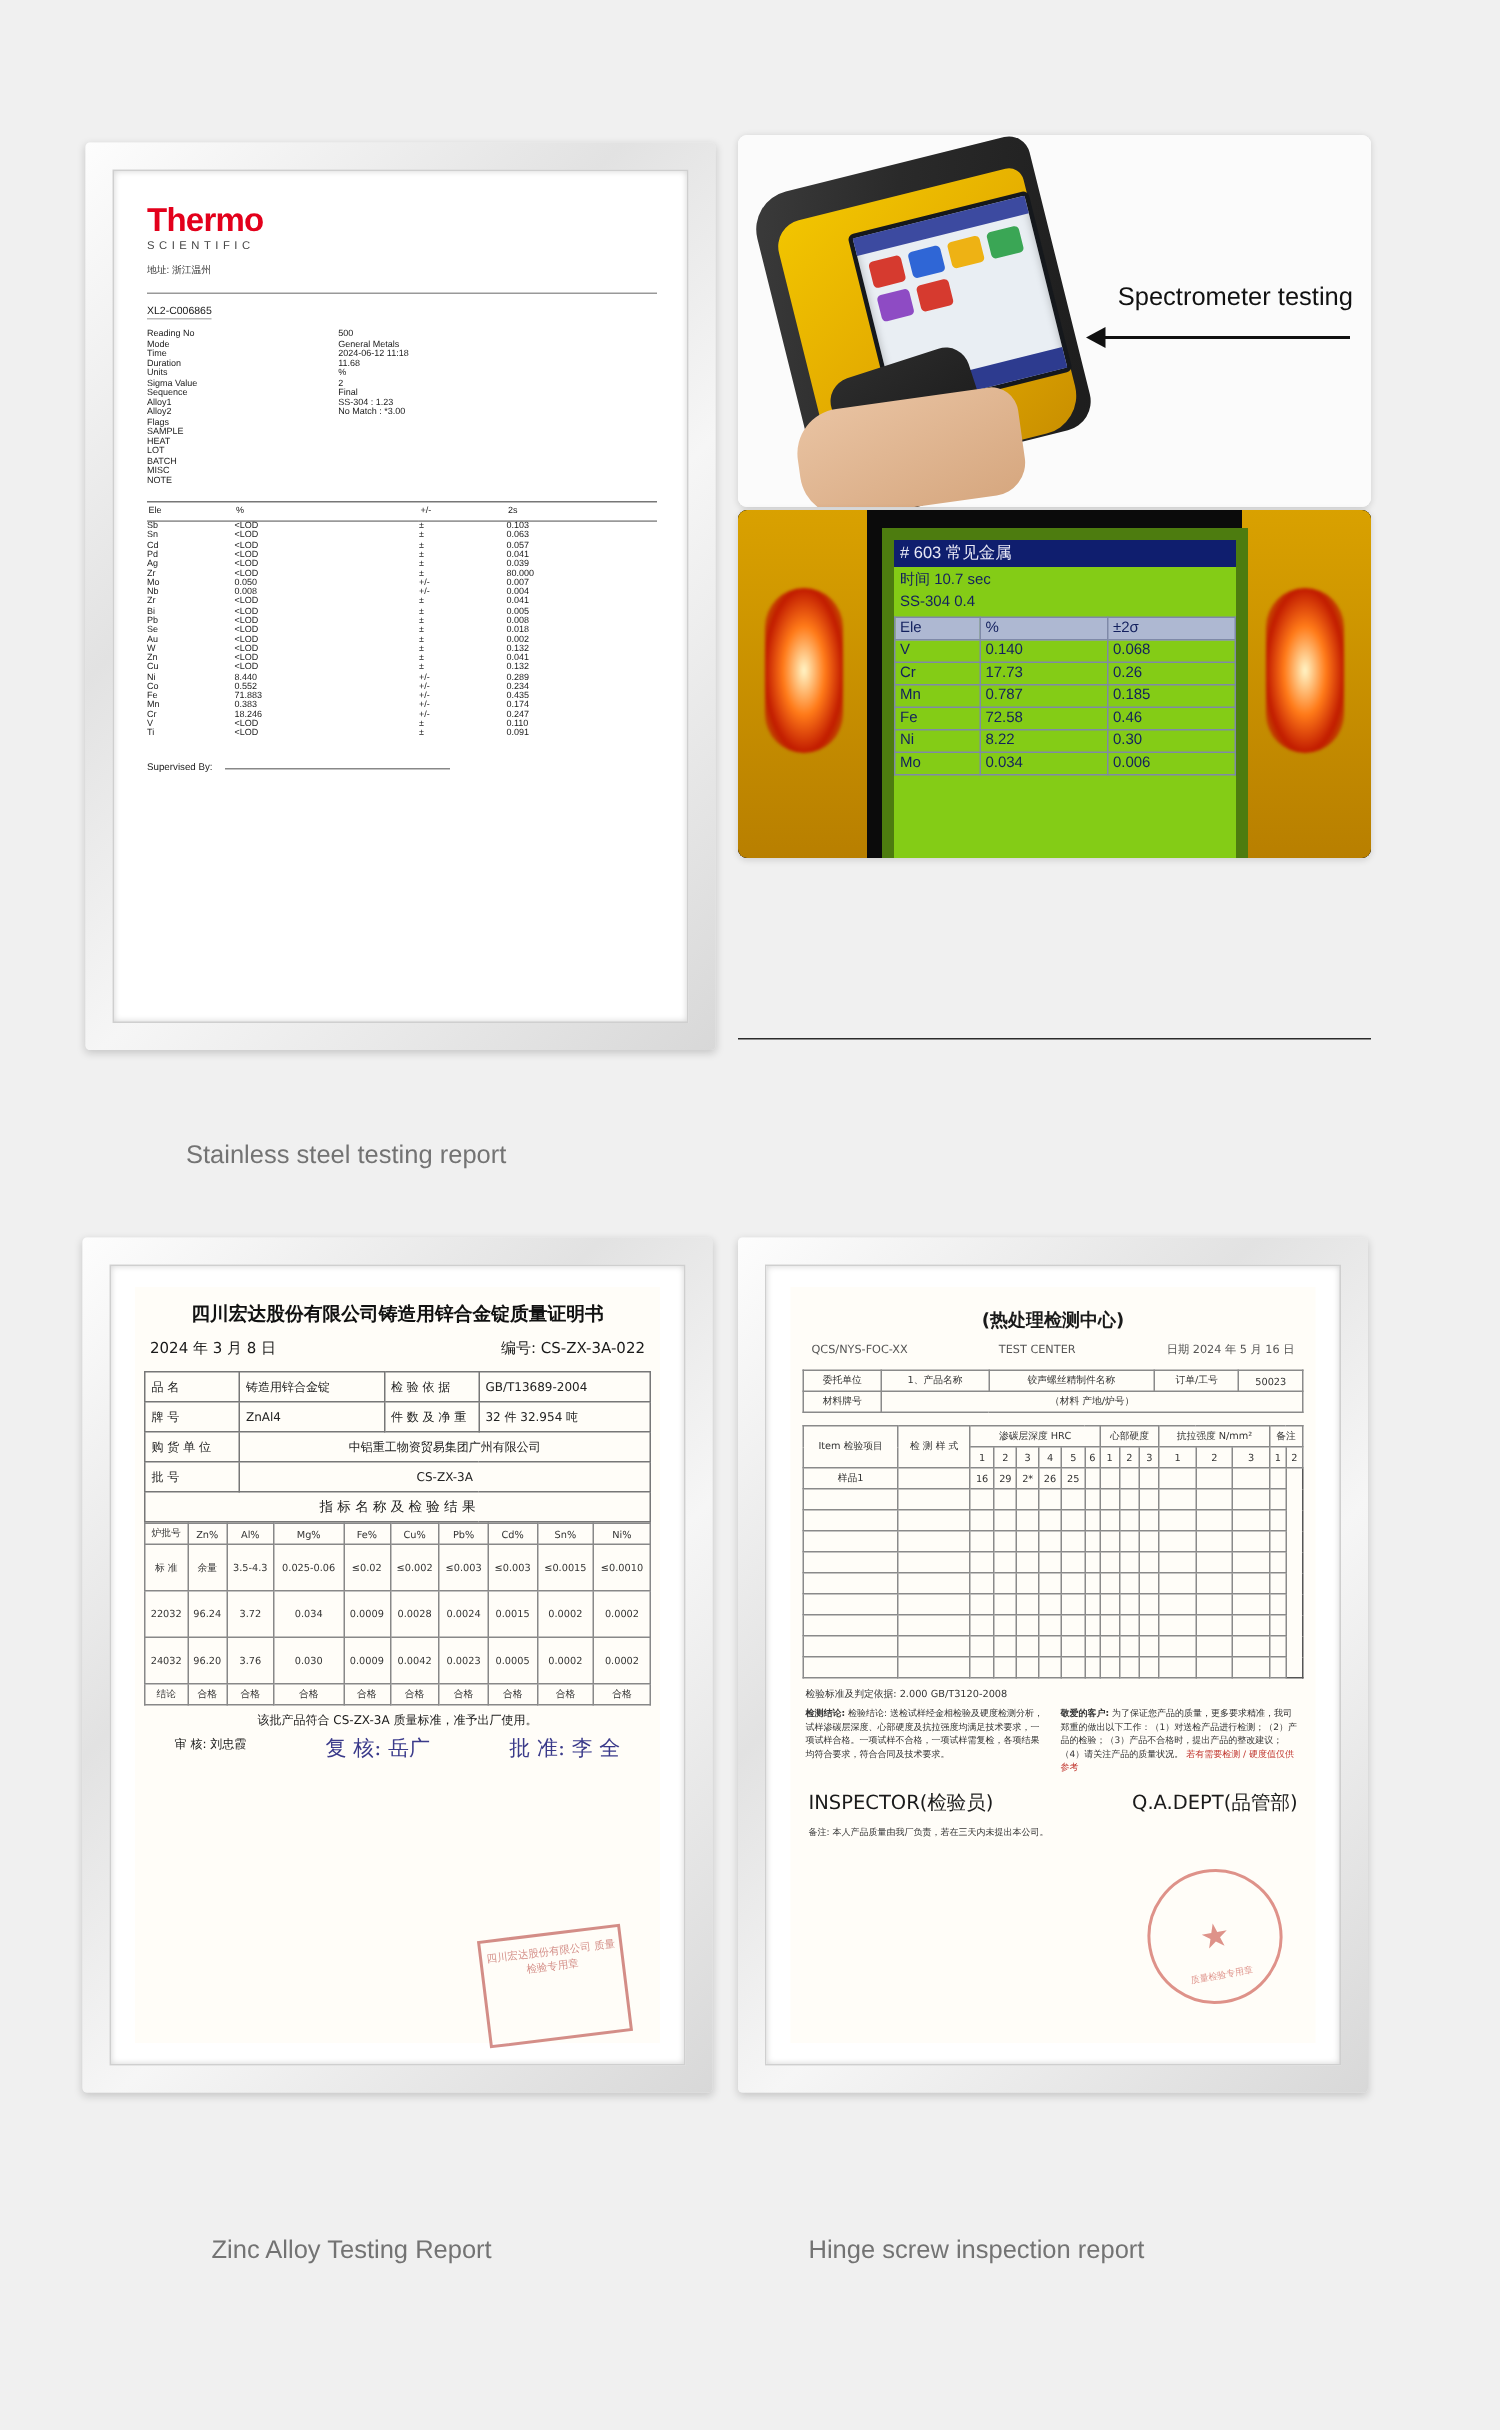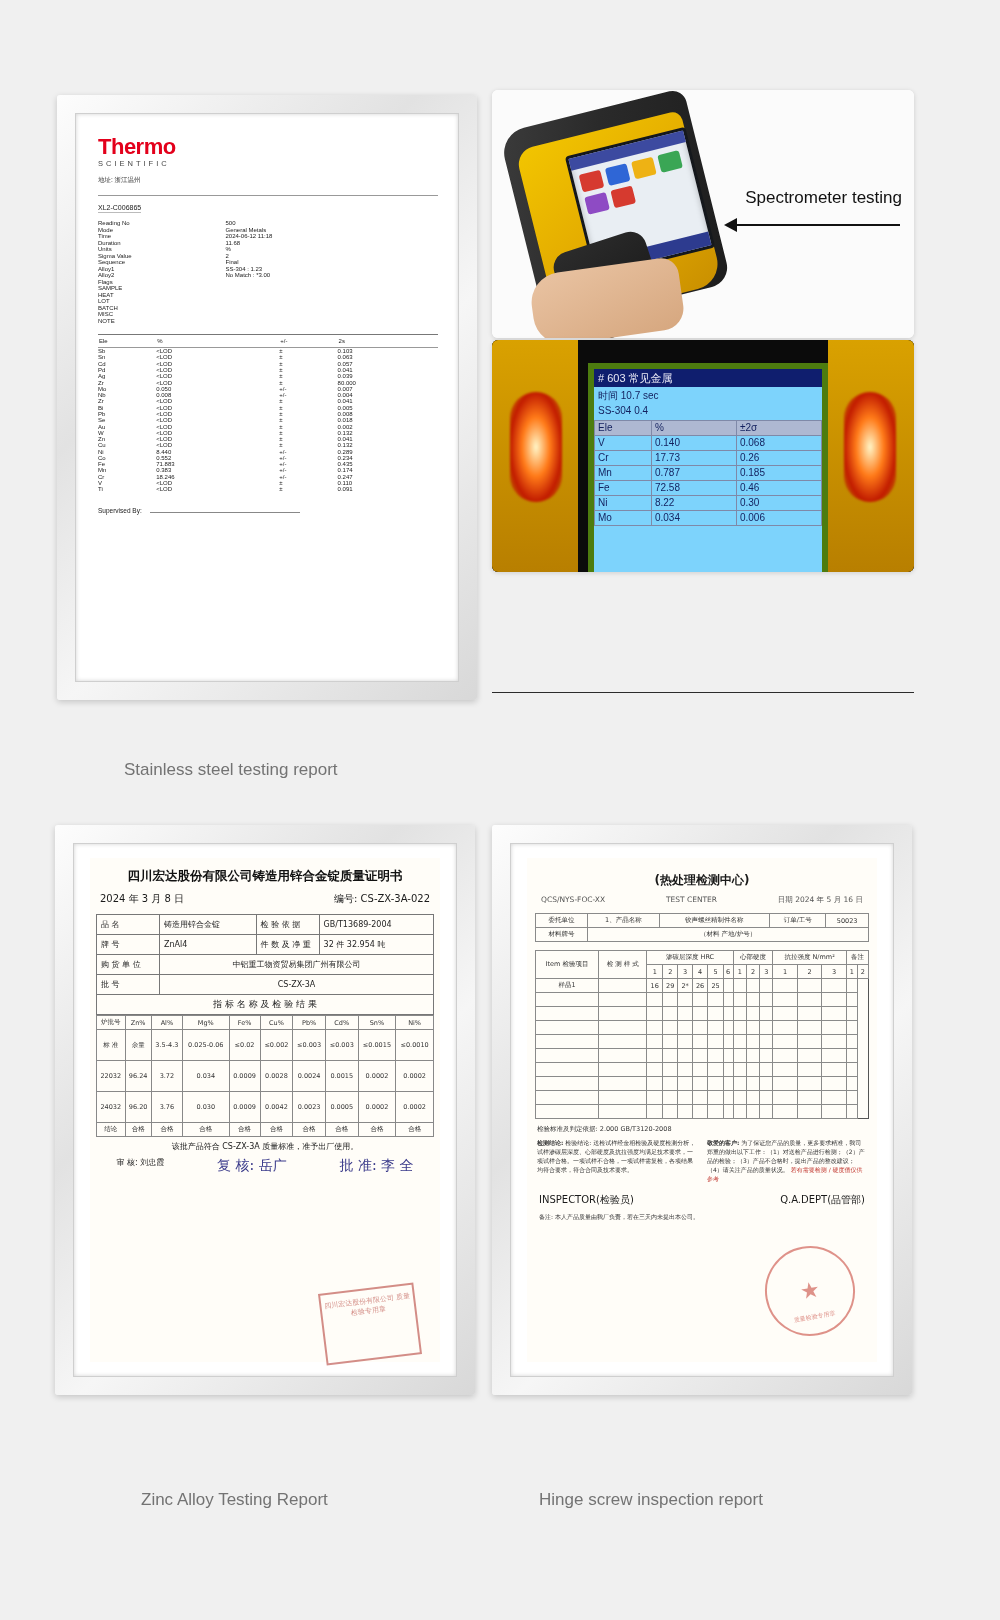--- a/index.html
+++ b/index.html
@@ -92,21 +92,21 @@
     background:#111;box-shadow:0 1px 5px rgba(0,0,0,.14);overflow:hidden;}
   .rd-scene{position:absolute;inset:0;background:#0b0b0b;}
   .rd-side{position:absolute;top:0;bottom:0;width:86px;background:linear-gradient(180deg,#d9a100,#b87f00);}
   .rd-side.l{left:0;}
   .rd-side.r{right:0;}
   .rd-glow{position:absolute;width:52px;height:110px;border-radius:26px;
     background:radial-gradient(ellipse at center,#fff6c8 0%,#ff7a18 38%,#c11b00 70%,rgba(80,0,0,0) 100%);
     filter:blur(1px);}
   .rd-glow.l{left:18px;top:52px;}
   .rd-glow.r{right:18px;top:52px;}
-  .rd-lcd{position:absolute;left:96px;top:23px;width:228px;height:216px;background:#7dd3fc;border:6px solid #4d7c0f;}
+  .rd-lcd{position:absolute;left:96px;top:12px;width:228px;height:216px;background:#84cc16;border:8px solid #4d7c0f;}
   .rd-lcd .title{height:18px;background:#0f1e6e;color:#e8e8f5;font-size:11px;line-height:18px;padding-left:4px;}
   .rd-lcd .meta{font-size:10px;color:#13205e;padding:2px 4px 0;line-height:13px;}
   .rd-tbl{width:100%;border-collapse:collapse;font-size:10px;color:#13205e;margin-top:3px;}
   .rd-tbl th,.rd-tbl td{border:1px solid #7f89a8;padding:0 3px;text-align:left;font-weight:normal;line-height:14px;}
   .rd-tbl th{background:#aeb8d2;}
 
   
   .divider{position:absolute;left:492px;top:692px;width:422px;border-top:1px solid #2b2b2b;}
 
   .caption{position:absolute;font-size:17px;color:#737373;}
@@ -146,21 +146,21 @@
      font-family:"DejaVu Sans", sans-serif;}
   .hg-row{display:flex;justify-content:space-between;font-size:7.5px;color:#555;margin:6px 14px 0;
      font-family:"DejaVu Sans", sans-serif;gap:44px;}
   table.hg-tbl{border-collapse:collapse;margin:8px 8px 0;width:calc(100% - 16px);font-size:6.5px;
      color:#333;border:1px solid #555;font-family:"DejaVu Sans", sans-serif;}
   table.hg-tbl th,table.hg-tbl td{border:1px solid #8a8a8a;text-align:center;padding:1px;font-weight:normal;height:11px;}
   .hg-note{font-size:6.5px;margin:6px 10px 0;font-family:"DejaVu Sans", sans-serif;color:#333;}
   .hg-two{display:flex;gap:10px;margin:4px 10px 0;}
   .hg-two > div{flex:1;font-size:6px;line-height:9px;color:#333;font-family:"DejaVu Sans", sans-serif;}
   .hg-red{color:#c0342c;}
-  .hg-sign{display:flex;justify-content:space-between;font-size:10px;margin:10px 12px 0;
+  .hg-sign{display:flex;justify-content:space-between;font-size:13px;margin:10px 12px 0;
      font-family:"DejaVu Sans", sans-serif;}
   .hg-bottom{font-size:6px;margin:6px 12px 0;color:#333;font-family:"DejaVu Sans", sans-serif;}
   .stamp-round{position:absolute;right:22px;bottom:26px;width:86px;height:86px;border:2px solid #c43b30;
      border-radius:50%;opacity:.55;transform:rotate(-10deg);}
   .stamp-round .star{position:absolute;left:50%;top:50%;transform:translate(-50%,-50%);color:#c43b30;font-size:22px;}
   .stamp-round .txt{position:absolute;left:0;right:0;bottom:12px;text-align:center;font-size:6px;color:#c43b30;
      font-family:"DejaVu Sans", sans-serif;}
 </style>
 </head>
 <body>

